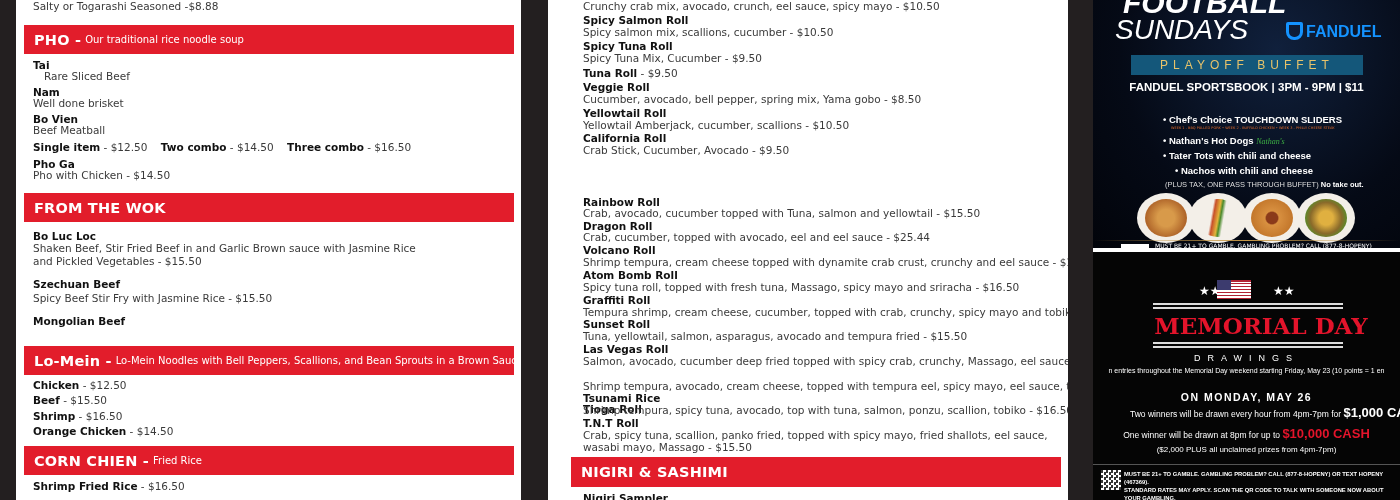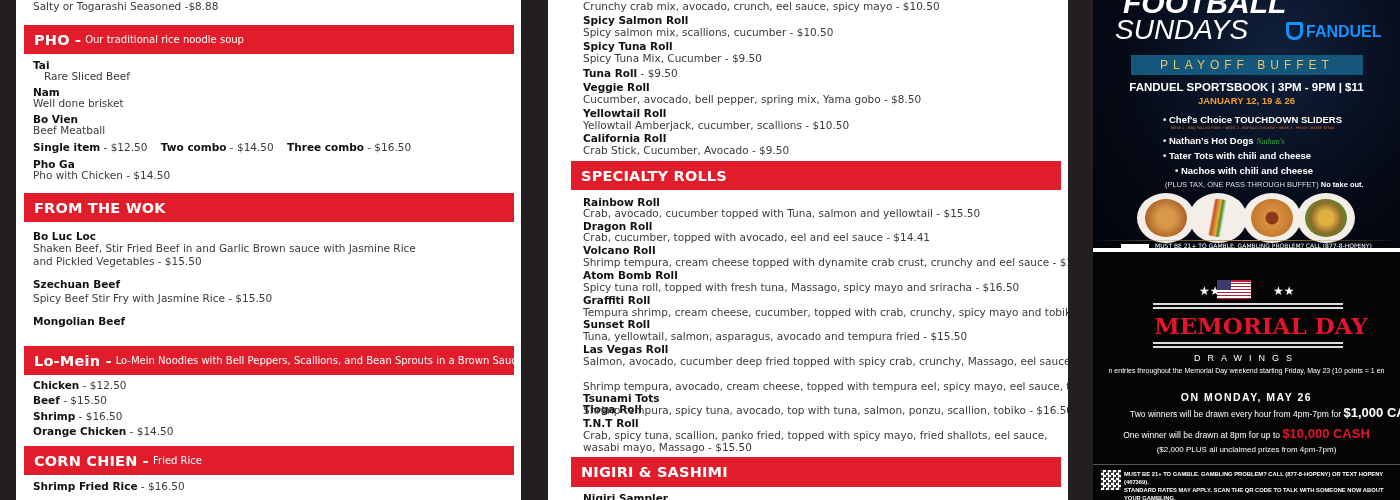--- a/index.html
+++ b/index.html
@@ -120,61 +120,57 @@
   <div class="abs txt b" style="left:35px;top:40px;">Spicy Tuna Roll</div>
   <div class="abs txt" style="left:35px;top:52px;">Spicy Tuna Mix, Cucumber - $9.50</div>
   <div class="abs txt" style="left:35px;top:67px;"><span class="b">Tuna Roll</span><span> - $9.50</span></div>
   <div class="abs txt b" style="left:35px;top:81px;">Veggie Roll</div>
   <div class="abs txt" style="left:35px;top:93px;">Cucumber, avocado, bell pepper, spring mix, Yama gobo -  $8.50</div>
   <div class="abs txt b" style="left:35px;top:107px;">Yellowtail Roll</div>
   <div class="abs txt" style="left:35px;top:119px;">Yellowtail Amberjack, cucumber, scallions - $10.50</div>
   <div class="abs txt b" style="left:35px;top:132px;">California Roll</div>
   <div class="abs txt" style="left:35px;top:144px;">Crab Stick, Cucumber, Avocado - $9.50</div>
 
-  <div class="banner" style="left:23px;top:161px;width:490px;height:29px;">
-    <span class="big">SPECIALTY ROLLS</span>
-  </div>
 
   <div class="abs txt b" style="left:35px;top:196px;">Rainbow Roll</div>
   <div class="abs txt" style="left:35px;top:207px;">Crab, avocado, cucumber topped with Tuna, salmon and yellowtail - $15.50</div>
   <div class="abs txt b" style="left:35px;top:220px;">Dragon Roll</div>
-  <div class="abs txt" style="left:35px;top:231px;">Crab, cucumber, topped with avocado, eel and eel sauce - $14.41</div>
+  <div class="abs txt" style="left:35px;top:231px;">Crab, cucumber, topped with avocado, eel and eel sauce - $25.44</div>
   <div class="abs txt b" style="left:35px;top:244px;">Volcano Roll</div>
   <div class="abs txt" style="left:35px;top:256px;">Shrimp tempura, cream cheese topped with dynamite crab crust, crunchy and eel sauce - $15.50</div>
   <div class="abs txt b" style="left:35px;top:269px;">Atom Bomb Roll</div>
   <div class="abs txt" style="left:35px;top:281px;">Spicy tuna roll, topped with fresh tuna, Massago, spicy mayo and sriracha - $16.50</div>
   <div class="abs txt b" style="left:35px;top:294px;">Graffiti Roll</div>
   <div class="abs txt" style="left:35px;top:306px;">Tempura shrimp, cream cheese, cucumber, topped with crab, crunchy, spicy mayo and tobiko - $14.50</div>
   <div class="abs txt b" style="left:35px;top:318px;">Sunset Roll</div>
   <div class="abs txt" style="left:35px;top:330px;">Tuna, yellowtail, salmon, asparagus, avocado and tempura fried - $15.50</div>
   <div class="abs txt b" style="left:35px;top:343px;">Las Vegas Roll</div>
   <div class="abs txt" style="left:35px;top:355px;">Salmon, avocado, cucumber deep fried topped with spicy crab, crunchy, Massago, eel sauce - $17.50</div>
   <div class="abs txt b" style="left:35px;top:367px;margin-top:36px;">Tioga Roll</div>
   <div class="abs txt" style="left:35px;top:380px;">Shrimp tempura, avocado, cream cheese, topped with tempura eel, spicy mayo, eel sauce, tobiko -  $17.50</div>
-  <div class="abs txt b" style="left:35px;top:392px;">Tsunami Tots</div>
+  <div class="abs txt b" style="left:35px;top:392px;">Tsunami Rice</div>
   <div class="abs txt" style="left:35px;top:404px;">Shrimp tempura, spicy tuna, avocado, top with tuna, salmon, ponzu, scallion, tobiko - $16.50</div>
   <div class="abs txt b" style="left:35px;top:417px;">T.N.T Roll</div>
   <div class="abs txt" style="left:35px;top:429px;">Crab, spicy tuna, scallion, panko fried, topped with spicy mayo, fried shallots, eel sauce,</div>
   <div class="abs txt" style="left:35px;top:441px;">wasabi mayo, Massago - $15.50</div>
 
   <div class="banner" style="left:23px;top:457px;width:490px;height:30px;">
     <span class="big">NIGIRI &amp; SASHIMI</span>
   </div>
   <div class="abs txt b" style="left:35px;top:492px;">Nigiri Sampler</div>
 </div>
 
 <div id="ad-football">
   <div class="fb-title" style="left:30px;top:-14px;font-size:30px;">FOOTBALL</div>
   <div class="fb-title" style="left:22px;top:14px;font-size:28px;font-weight:normal;">SUNDAYS</div>
   <div style="position:absolute;left:193px;top:22px;width:17px;height:18px;border:3px solid #1493ff;border-radius:2px 2px 8px 8px;"></div>
   <div class="fd-logo" style="left:213px;top:23px;">FANDUEL</div>
 
   <div class="playoff">PLAYOFF BUFFET</div>
   <div class="fd-sb" style="top:81px;">FANDUEL SPORTSBOOK | 3PM - 9PM | $11</div>
-  <div class="fd-dates" style="top:95px;">JANUARY 12, 19 &amp; 26</div>
 
   <div class="fd-item" style="top:114px;">• Chef's Choice TOUCHDOWN SLIDERS</div>
   <div class="fd-weeks">WEEK 1 - BBQ PULLED PORK • WEEK 2 - BUFFALO CHICKEN • WEEK 3 - PHILLY CHEESE STEAK</div>
   <div class="fd-item" style="top:135px;"><span>• Nathan's Hot Dogs</span> <span style="color:#3cb043;font-style:italic;font-weight:normal;font-size:8px;font-family:'Liberation Serif',serif;">Nathan's</span></div>
   <div class="fd-item" style="top:150px;">• Tater Tots with chili and cheese</div>
   <div class="fd-item" style="top:165px;margin-left:12px;">• Nachos with chili and cheese</div>
   <div class="fd-tax"><span>(PLUS TAX, ONE PASS THROUGH BUFFET) </span><b style="color:#fff;">No take out.</b></div>
 
   <div class="plate" style="left:44px;">
       <div class="food" style="background:radial-gradient(circle,#d89a4a 30%,#b0662a 70%);"></div>

